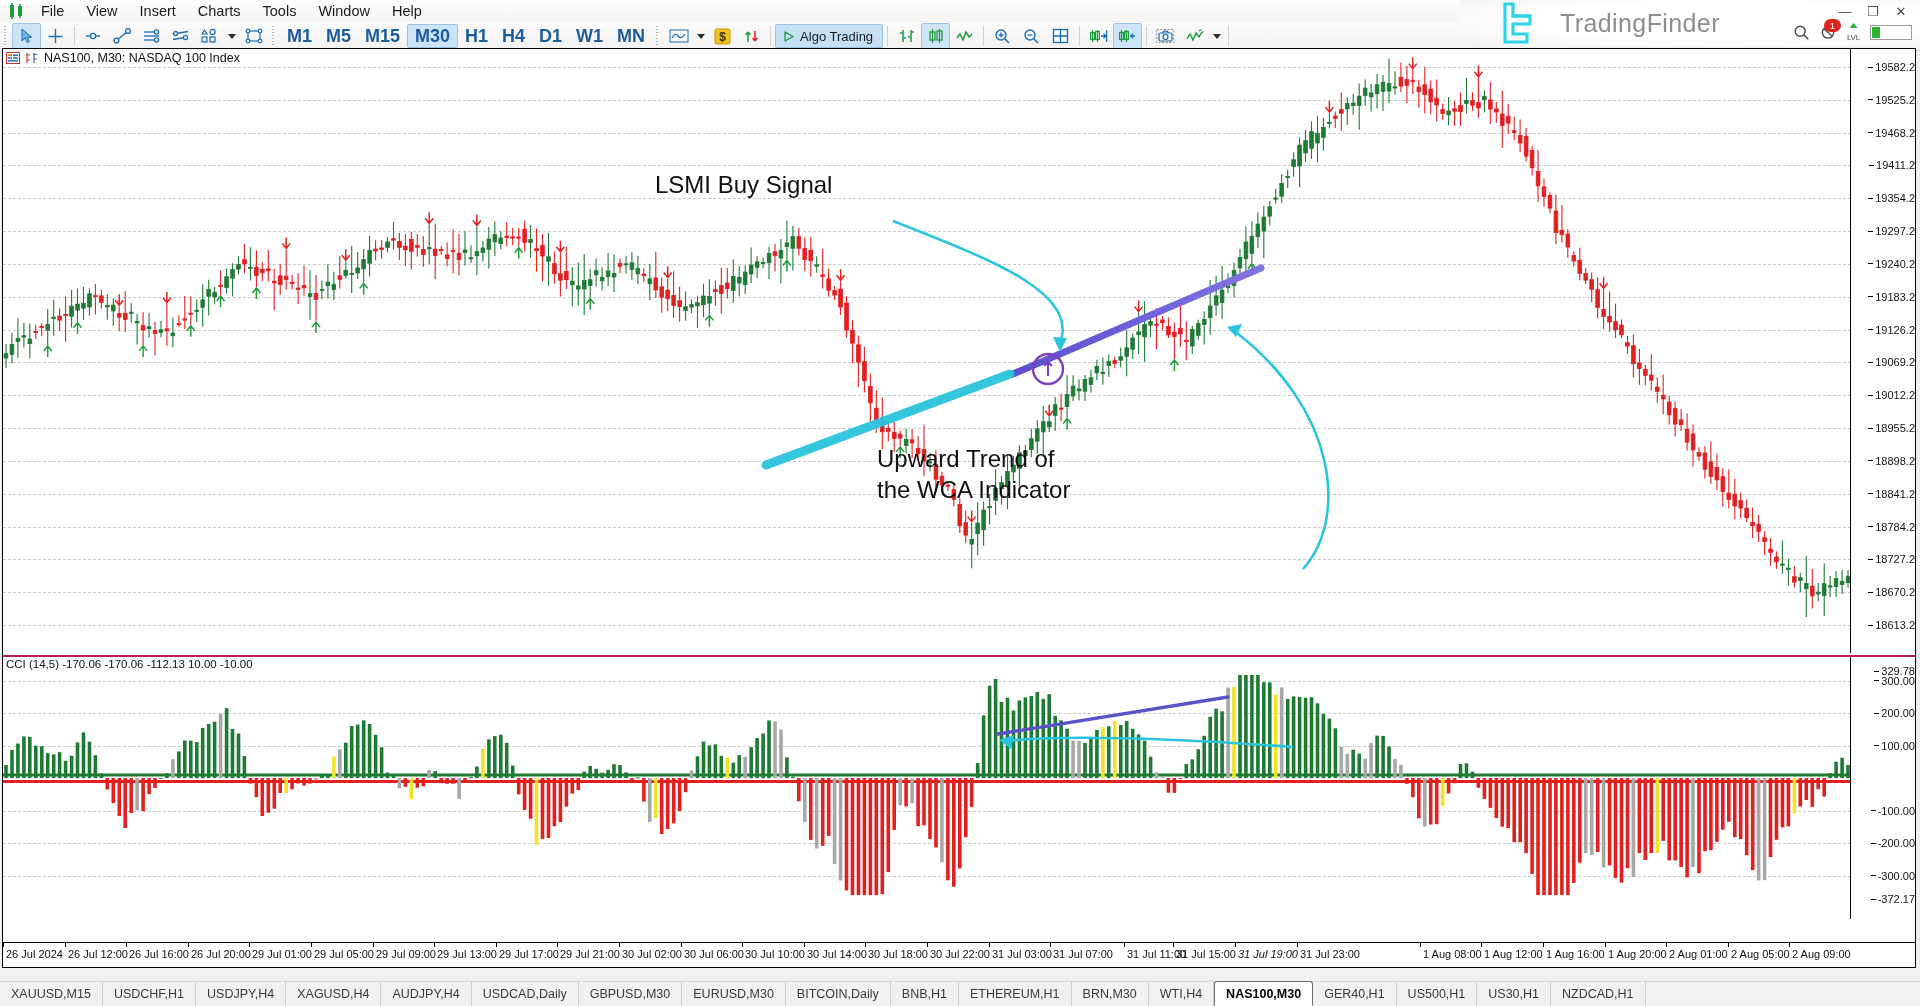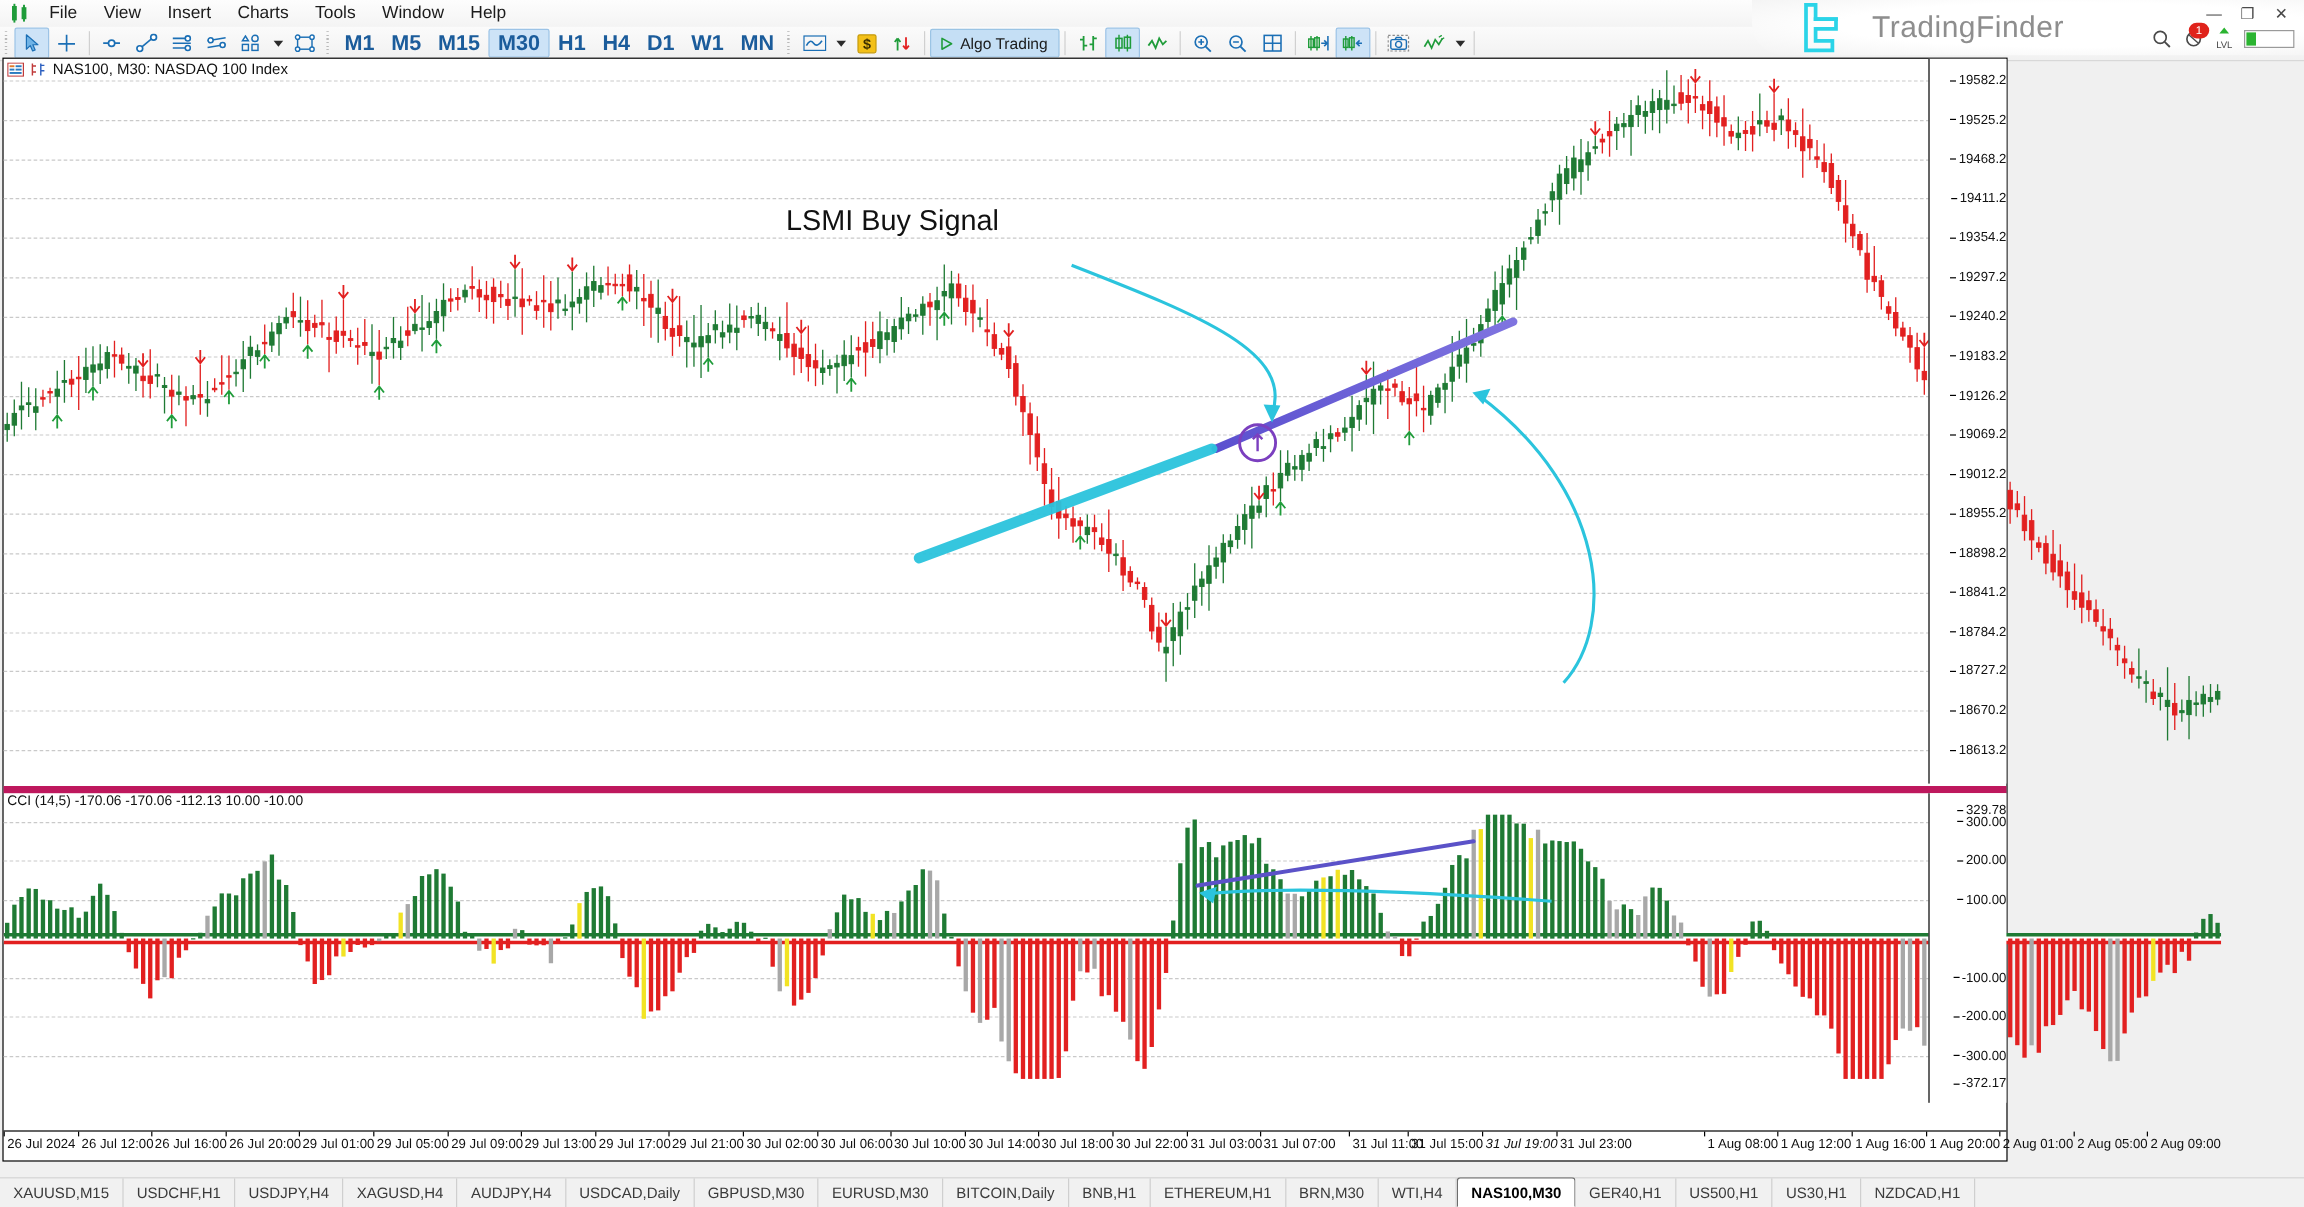--- a/index.html
+++ b/index.html
@@ -71,31 +71,31 @@
     background:#e0231b;color:#fff;font-size:9.5px;line-height:13px;text-align:center;padding:0 2px;
     font-family:"Liberation Sans",sans-serif;
   }
   .lvl{display:flex;flex-direction:column;align-items:center;line-height:1;}
   .lvl .lt{font-size:8px;color:#4a4a4a;letter-spacing:-0.2px;margin-top:1px;}
   .netbar{width:40px;height:13px;border:1px solid #9a9a9a;background:#fff;position:relative;}
   .netbar i{position:absolute;left:1px;top:1px;bottom:1px;width:8px;background:#2bb431;}
 
   
   .chartwrap{
-    position:absolute;left:2px;top:48px;width:1671px;height:920px;
+    position:absolute;left:2px;top:48px;width:1914px;height:920px;
     background:#ffffff;border:1px solid #000;box-sizing:border-box;
   }
   .chart-title-row{
     position:absolute;left:0;top:0;height:18px;display:flex;align-items:center;gap:5px;padding-left:3px;
   }
   .chart-title{font-size:12.5px;color:#111;font-family:"Liberation Sans",sans-serif;white-space:nowrap;}
   .mini-ico{width:14px;height:12px;flex:none;}
 
   .pricepane{position:absolute;left:0;top:0;right:0;height:604px;}
-  .indicpane{position:absolute;left:0;top:606px;right:0;bottom:48px;border-top:6px solid #be185d;}
+  .indicpane{position:absolute;left:0;top:606px;right:0;bottom:48px;border-top:2px solid #be185d;}
   .timeaxis{position:absolute;left:0;right:0;bottom:0;height:24px;border-top:1px solid #000;}
   .scalecol{position:absolute;right:0;top:0;bottom:0;width:64px;border-left:1px solid #000;background:#fff;}
 
   .ptick{position:absolute;right:0;height:12px;display:flex;align-items:center;gap:2px;transform:translateY(-6px);}
   .ptick i{width:5px;height:1px;background:#000;flex:none;}
   .ptick span{font-size:11px;color:#111;line-height:12px;white-space:nowrap;font-family:"Liberation Sans",sans-serif;}
 
   .gridrow{position:absolute;left:0;right:64px;height:0;border-top:1px dashed #c9c9c9;}
 
   .ttick{position:absolute;top:0;font-size:11px;color:#111;white-space:nowrap;padding-left:3px;
@@ -1602,20 +1602,22 @@
           <div class="ttick" style="left: 1540px;"><i></i>1 Aug 16:00</div>
           <div class="ttick" style="left: 1602px;"><i></i>1 Aug 20:00</div>
           <div class="ttick" style="left: 1663px;"><i></i>2 Aug 01:00</div>
           <div class="ttick" style="left: 1725px;"><i></i>2 Aug 05:00</div>
           <div class="ttick" style="left: 1786px;"><i></i>2 Aug 09:00</div>
         </div>
     </div>
   </div>
 
   <div class="anno a1">LSMI Buy Signal</div>
+  <div class="anno a2"><span>Upward Trend of</span>
+<span>the WCA Indicator</span></div>
 
   <div class="tabbar" id="tabbar">
       <div class="tab">XAUUSD,M15</div>
       <div class="tab">USDCHF,H1</div>
       <div class="tab">USDJPY,H4</div>
       <div class="tab">XAGUSD,H4</div>
       <div class="tab">AUDJPY,H4</div>
       <div class="tab">USDCAD,Daily</div>
       <div class="tab">GBPUSD,M30</div>
       <div class="tab">EURUSD,M30</div>

